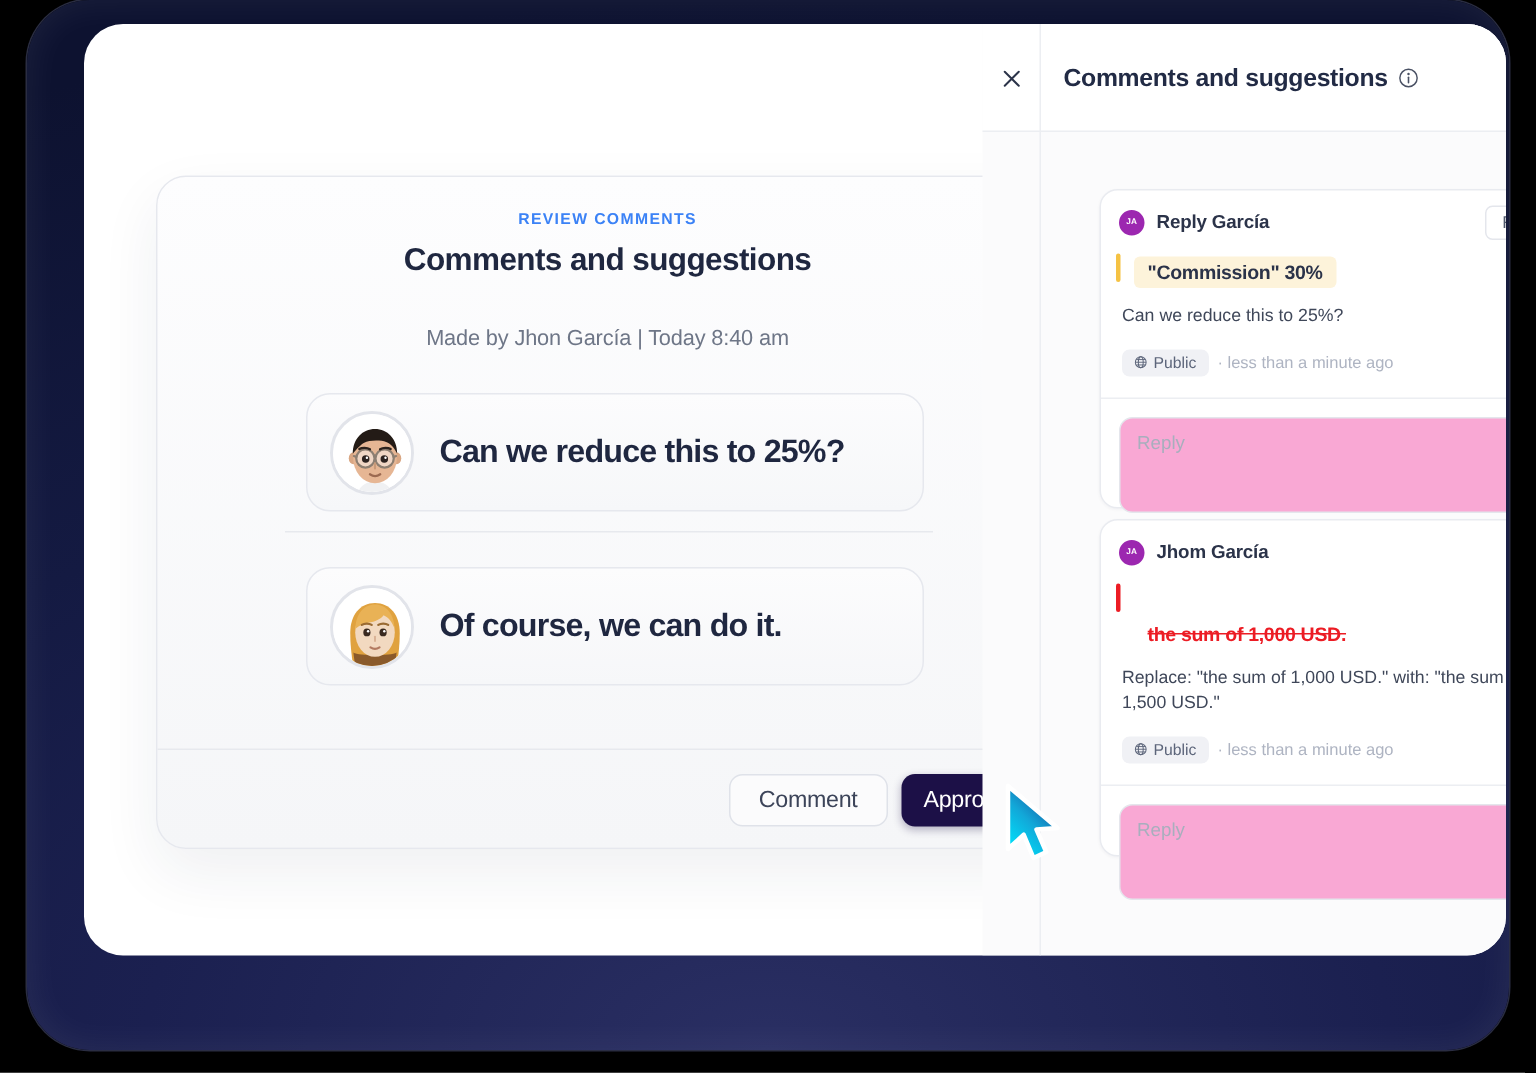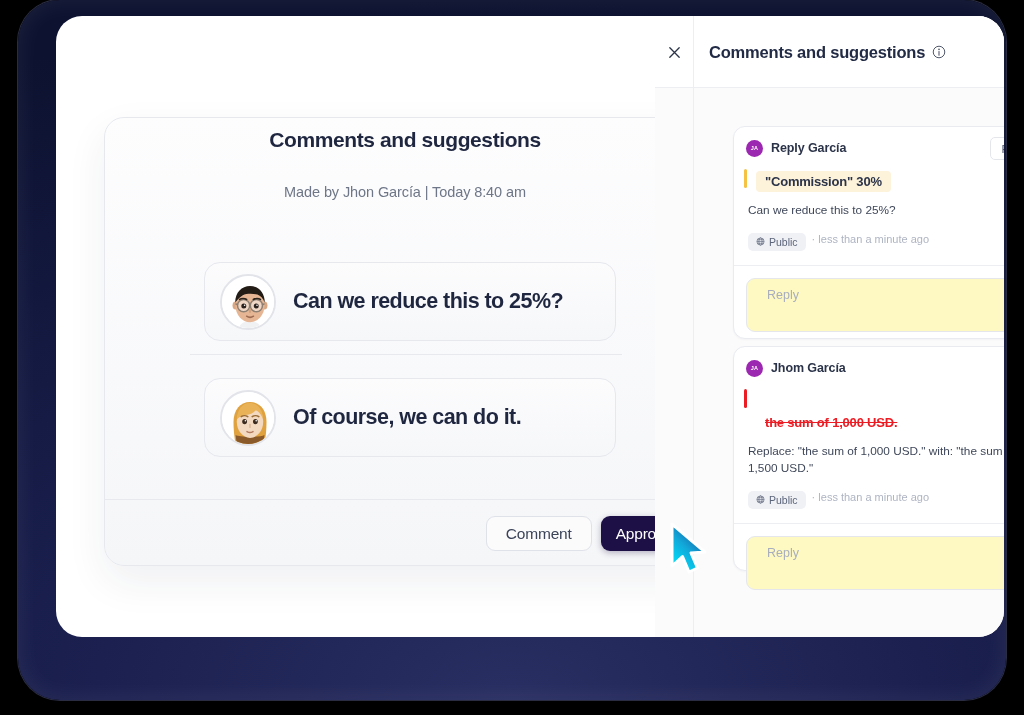--- a/index.html
+++ b/index.html
@@ -156,21 +156,21 @@
   .quote-bar.danger { background: #ec1c24; }
 
   .card-body {
     margin: 10px 14px 0 14px;
     font-size: 11.8px;
     color: #3f4759;
     line-height: 1.42;
   }
 
   .meta-row {
-    display: flex; align-items: flex-start; gap: 6px;
+    display: flex; align-items: center; gap: 6px;
     margin: 14px 14px 0 14px;
   }
   .pill {
     display: flex; align-items: center; gap: 4px;
     background: #f0f1f5;
     border-radius: 5px;
     padding: 3px 8px;
     font-size: 10.5px;
     color: #5c657a;
   }
@@ -179,28 +179,28 @@
 
   .card-sep {
     margin-top: 14px;
     height: 1px;
     background: #eceef2;
   }
 
   .reply-wrap { position: relative; padding: 12px; }
   .reply-box {
     width: 100%;
-    height: 54px;
+    height: 64px;
     border: 1px solid #e4e6ec;
     border-radius: 9px;
-    background: #fef9c3;
+    background: #f9a8d4;
     font-family: "Liberation Sans", sans-serif;
     font-size: 12.5px;
     color: #2b3349;
-    padding: 9px 20px;
+    padding: 9px 11px;
     resize: none;
     outline: none;
   }
   .reply-box::placeholder { color: #a8aebd; }
 
   
   #review-modal {
     position: absolute;
     left: 48px;   
     top: 101px;
@@ -323,20 +323,21 @@
 </style>
 </head>
 <body>
 
 <div id="device-frame">
 
   <div id="app-window">
 
     <div id="review-modal">
 
+      <div id="modal-eyebrow">REVIEW COMMENTS</div>
 
       <div id="modal-title">Comments and suggestions</div>
 
       <div id="modal-subtitle">Made by Jhon García | Today 8:40 am</div>
 
       <div class="msg-bubble" id="msg-bubble-1">
         <div class="avatar-lg">
           <svg viewBox="0 0 56 56" width="56" height="56" aria-hidden="true">
             <circle cx="28" cy="28" r="28" fill="#ffffff"></circle>
 

